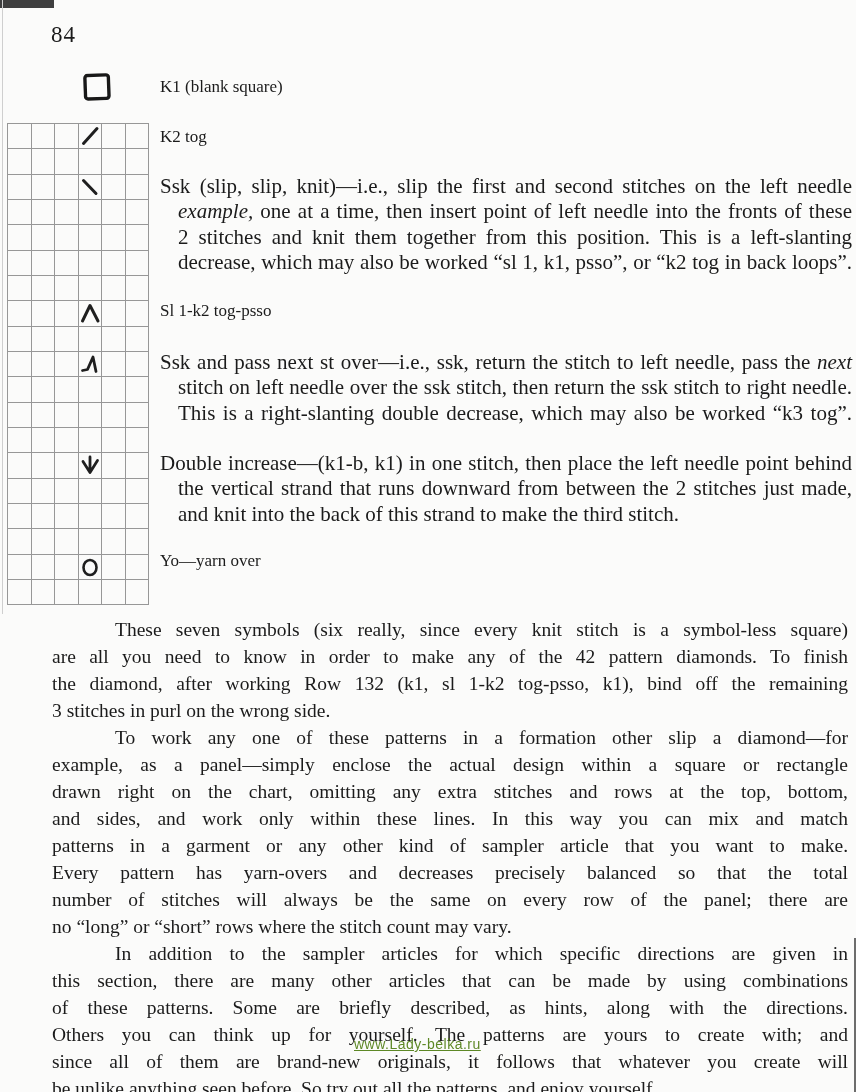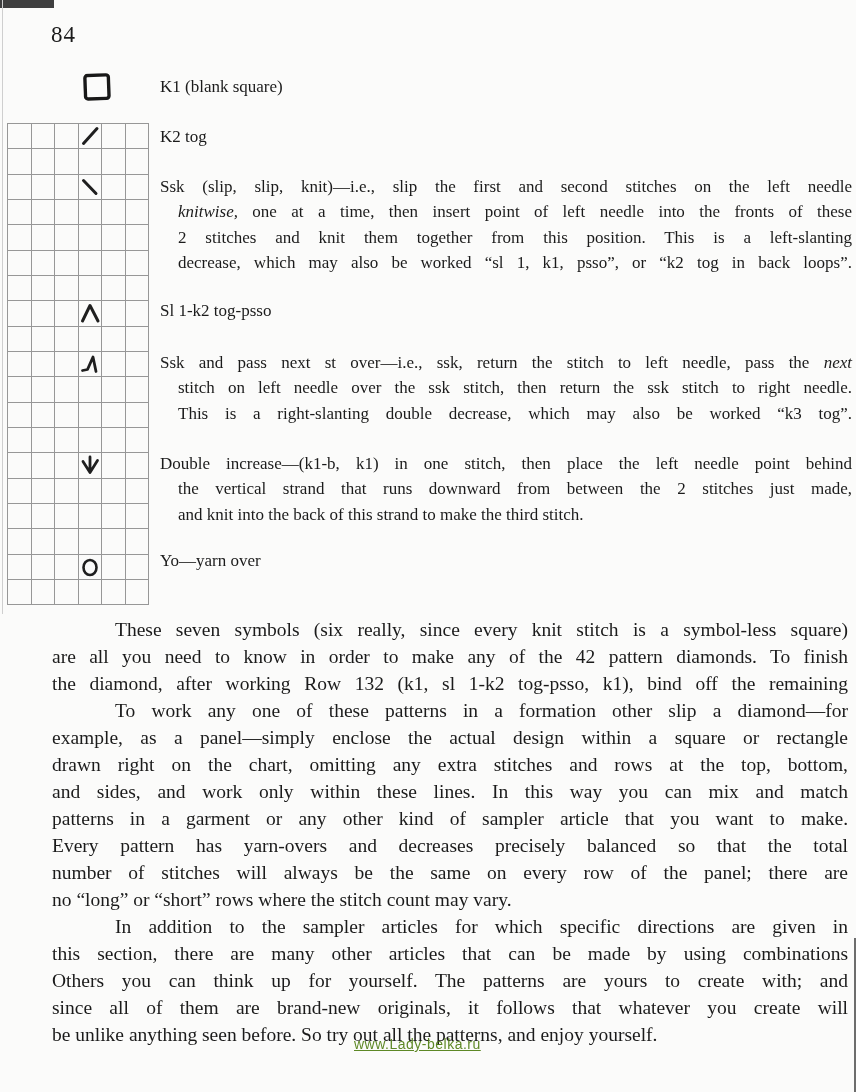--- a/index.html
+++ b/index.html
@@ -31,21 +31,21 @@
   .sym.r0{top:1px;}
   .sym.r2{top:51.7px;}
   .sym.r7{top:178.3px;}
   .sym.r9{top:229px;}
   .sym.r13{top:330.3px;}
   .sym.r17{top:431.6px;}
   .sym svg,.k1-square svg{display:block;width:100%;height:100%;}
 
   
   .klabel{position:absolute;left:160px;font-size:17px;white-space:nowrap;}
-  .kblock{position:absolute;left:160px;width:692px;font-size:17px;line-height:25.4px;}
+  .kblock{position:absolute;left:160px;width:692px;font-size:21px;line-height:25.4px;}
   .jl{text-align:justify;text-align-last:justify;}
   .jl-end{text-align:justify;text-align-last:left;}
   .hang{padding-left:18px;}
   .it{font-style:italic;}
 
   
   .body-copy{position:absolute;left:52px;top:616px;width:796px;font-size:19.5px;line-height:27px;}
   .ind{padding-left:63px;font-family:Liberation Serif, serif;}
 
   .watermark{
@@ -103,21 +103,21 @@
           <ellipse cx="12" cy="12.5" rx="6.5" ry="7.5" fill="none" stroke="#1f1f1f" stroke-width="2.6"></ellipse>
         </svg>
     </div>
   </div>
 
   <div class="klabel" style="top:77px">K1 (blank square)</div>
   <div class="klabel" style="top:127px">K2 tog</div>
 
   <div class="kblock" style="top:174px">
     <div class="jl">Ssk (slip, slip, knit)—i.e., slip the first and second stitches on the left needle</div>
-    <div class="jl hang"><span class="it">knitwise,</span><span> one at a time, then insert point of left needle into the fronts of these</span></div>
+    <div class="jl hang"><span class="it">example,</span><span> one at a time, then insert point of left needle into the fronts of these</span></div>
     <div class="jl hang">2 stitches and knit them together from this position. This is a left-slanting</div>
     <div class="jl hang">decrease, which may also be worked “sl 1, k1, psso”, or “k2 tog in back loops”.</div>
   </div>
 
   <div class="klabel" style="top:301px">Sl 1-k2 tog-psso</div>
 
   <div class="kblock" style="top:350px">
     <div class="jl"><span>Ssk and pass next st over—i.e., ssk, return the stitch to left needle, pass the </span><span class="it">next</span></div>
     <div class="jl hang">stitch on left needle over the ssk stitch, then return the ssk stitch to right needle.</div>
     <div class="jl hang">This is a right-slanting double decrease, which may also be worked “k3 tog”.</div>
@@ -129,34 +129,36 @@
     <div class="jl-end hang">and knit into the back of this strand to make the third stitch.</div>
   </div>
 
   <div class="klabel" style="top:551px">Yo—yarn over</div>
 
   <div class="body-copy">
     <div>
       <div class="jl ind">These seven symbols (six really, since every knit stitch is a symbol-less square)</div>
       <div class="jl">are all you need to know in order to make any of the 42 pattern diamonds. To finish</div>
       <div class="jl">the diamond, after working Row 132 (k1, sl 1-k2 tog-psso, k1), bind off the remaining</div>
+      <div class="jl-end">3 stitches in purl on the wrong side.</div>
     </div>
     <div>
       <div class="jl ind">To work any one of these patterns in a formation other slip a diamond—for</div>
       <div class="jl">example, as a panel—simply enclose the actual design within a square or rectangle</div>
       <div class="jl">drawn right on the chart, omitting any extra stitches and rows at the top, bottom,</div>
       <div class="jl">and sides, and work only within these lines. In this way you can mix and match</div>
       <div class="jl">patterns in a garment or any other kind of sampler article that you want to make.</div>
       <div class="jl">Every pattern has yarn-overs and decreases precisely balanced so that the total</div>
       <div class="jl">number of stitches will always be the same on every row of the panel; there are</div>
       <div class="jl-end">no “long” or “short” rows where the stitch count may vary.</div>
     </div>
     <div>
       <div class="jl ind">In addition to the sampler articles for which specific directions are given in</div>
       <div class="jl">this section, there are many other articles that can be made by using combinations</div>
+      <div class="jl">of these patterns. Some are briefly described, as hints, along with the directions.</div>
       <div class="jl">Others you can think up for yourself. The patterns are yours to create with; and</div>
       <div class="jl">since all of them are brand-new originals, it follows that whatever you create will</div>
       <div class="jl-end">be unlike anything seen before. So try out all the patterns, and enjoy yourself.</div>
     </div>
   </div>
 
   <div class="watermark">www.Lady-belka.ru</div>
 
 </div>
 

